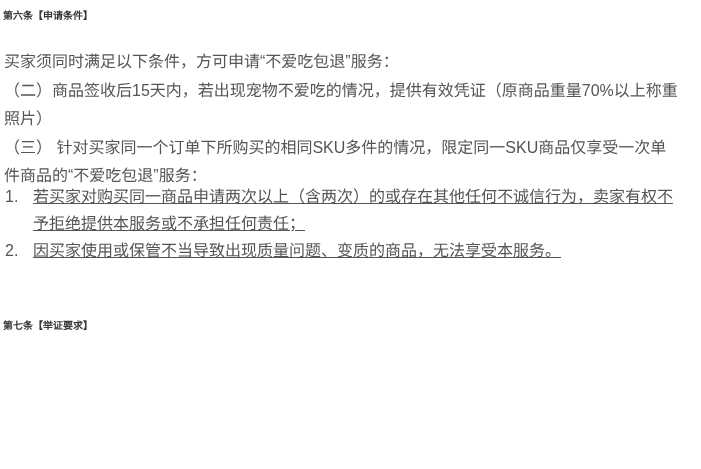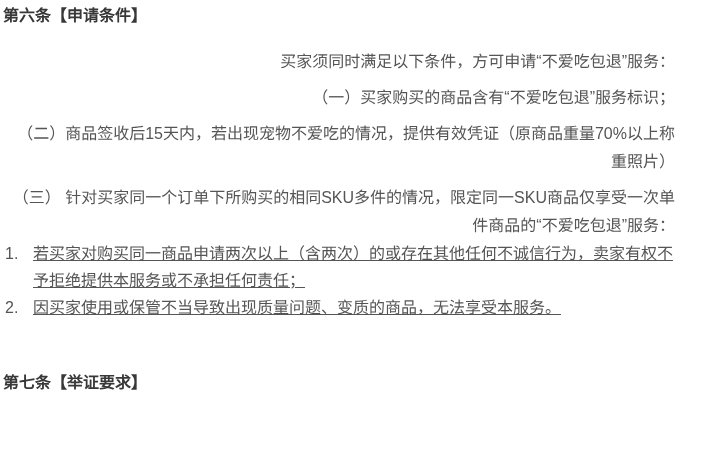--- a/index.html
+++ b/index.html
@@ -17,49 +17,48 @@
     width: 701px;
     height: 469px;
     background: var(--bg);
     overflow: hidden;
     padding: 0 18px 9px 3px;
     color: var(--body-color);
     font-size: 16px;
     line-height: 28px;
   }
   .clause-heading {
-    font-size: 16px;
+    font-size: 10px;
     font-weight: bold;
     line-height: 28px;
     color: var(--heading-color);
   }
   .heading-s6 { margin: 2px 0 18px 0; }
   .heading-s7 { margin: 48px 0 14px 0; }
-  .para { margin: 8px; text-align: right; }
+  .para { margin: 1px; }
   .exception-list {
     margin-top: -8px;
     line-height: 27px;
   }
   .exception-item { display: flex; }
   .exception-num {
     flex: 0 0 30px;
     padding-left: 2px;
   }
   .exception-text { flex: 1 1 auto; text-decoration: underline; }
 </style>
 </head>
 <body>
 
 <div class="page">
 
   <h3 class="clause-heading heading-s6">第六条【申请条件】</h3>
 
   <p class="para">买家须同时满足以下条件，方可申请“不爱吃包退”服务：</p>
 
-  <p class="para">（一）买家购买的商品含有“不爱吃包退”服务标识；</p>
 
   <p class="para">（二）商品签收后15天内，若出现宠物不爱吃的情况，提供有效凭证（原商品重量70%以上称重照片）</p>
 
   <p class="para">（三） 针对买家同一个订单下所购买的相同SKU多件的情况，限定同一SKU商品仅享受一次单件商品的“不爱吃包退”服务：</p>
 
   <div class="exception-list">
     <div class="exception-item">
       <span class="exception-num">1.</span>
       <span class="exception-text">若买家对购买同一商品申请两次以上（含两次）的或存在其他任何不诚信行为，卖家有权不予拒绝提供本服务或不承担任何责任；</span>
     </div>

